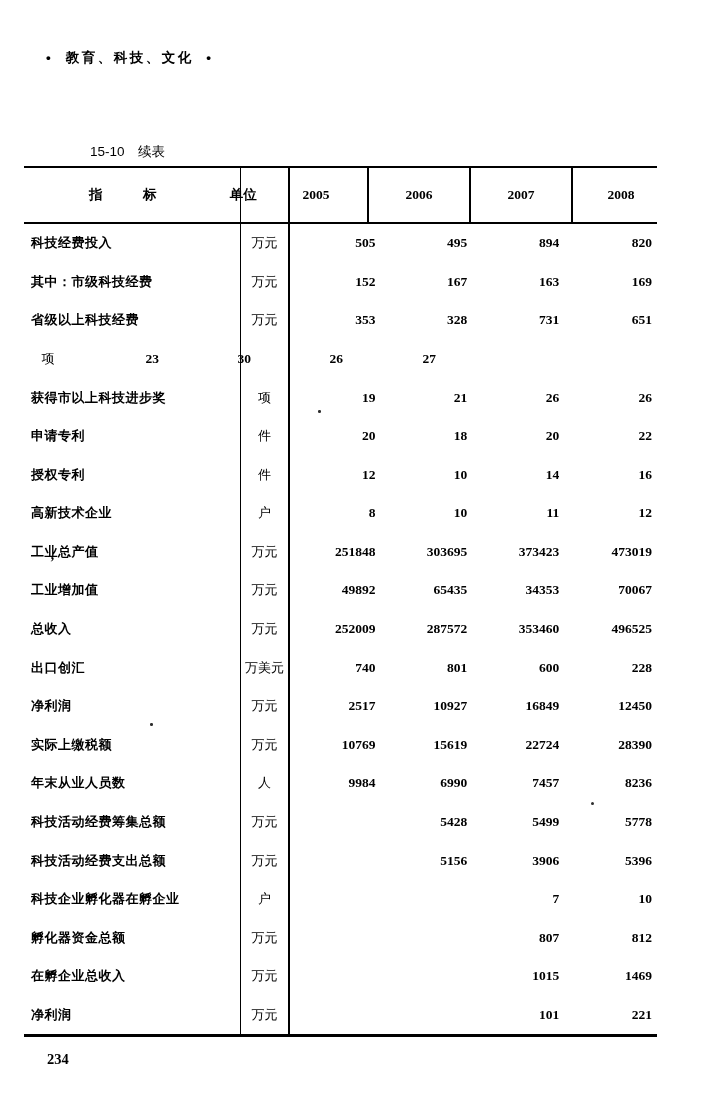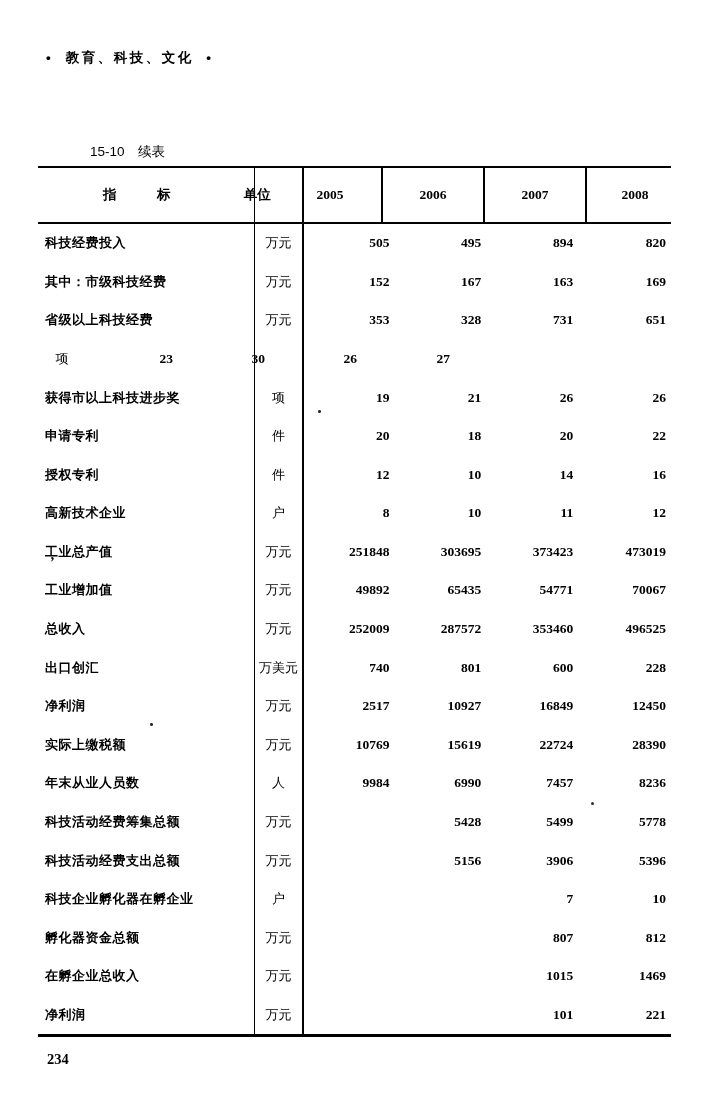--- a/index.html
+++ b/index.html
@@ -18,21 +18,21 @@
     white-space: pre;
   }
   .table-label {
     position: absolute; left: 60px; top: 143px;
     font-size: 13.5px; font-weight: normal;
     font-family: "Liberation Sans", "DejaVu Sans", sans-serif;
     white-space: pre;
     margin-left: 30px;
   }
   .stat-table {
-    position: absolute; left: 38px; top: 166px;
+    position: absolute; left: 24px; top: 166px;
     width: 633px;
     border-top: 2.5px solid #000;
     border-bottom: 3px solid #000;
   }
   .thead {
     display: flex; height: 56px;
     border-bottom: 2px solid #000;
     box-sizing: border-box;
   }
   .th {
@@ -176,21 +176,21 @@
         <div class="td td-num">251848</div>
         <div class="td td-num">303695</div>
         <div class="td td-num">373423</div>
         <div class="td td-num last">473019</div>
       </div>
       <div class="tr">
         <div class="td td-ind">工业增加值</div>
         <div class="td td-unit">万元</div>
         <div class="td td-num">49892</div>
         <div class="td td-num">65435</div>
-        <div class="td td-num">54771</div>
+        <div class="td td-num">34353</div>
         <div class="td td-num last">70067</div>
       </div>
       <div class="tr">
         <div class="td td-ind">总收入</div>
         <div class="td td-unit">万元</div>
         <div class="td td-num">252009</div>
         <div class="td td-num">287572</div>
         <div class="td td-num">353460</div>
         <div class="td td-num last">496525</div>
       </div>

